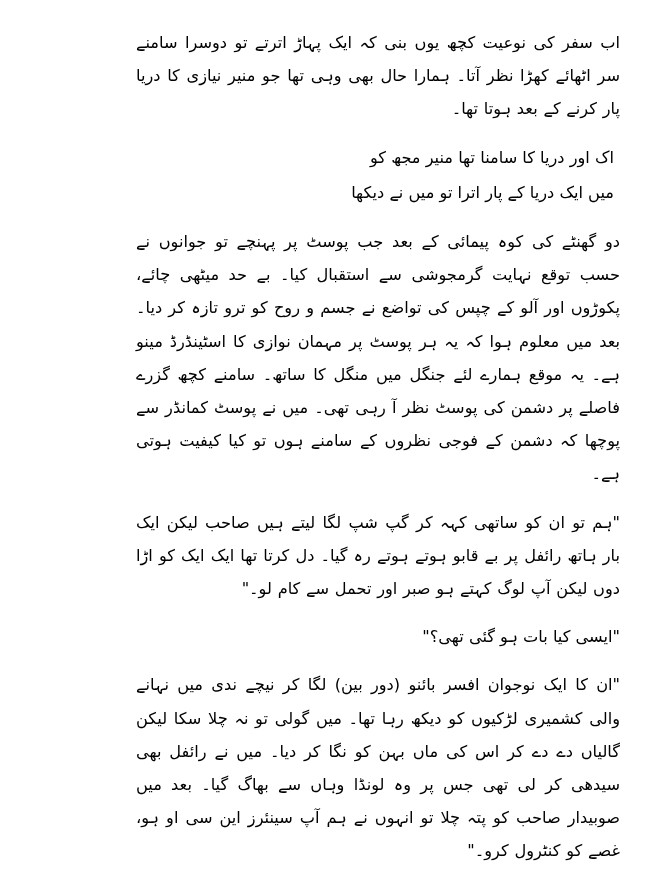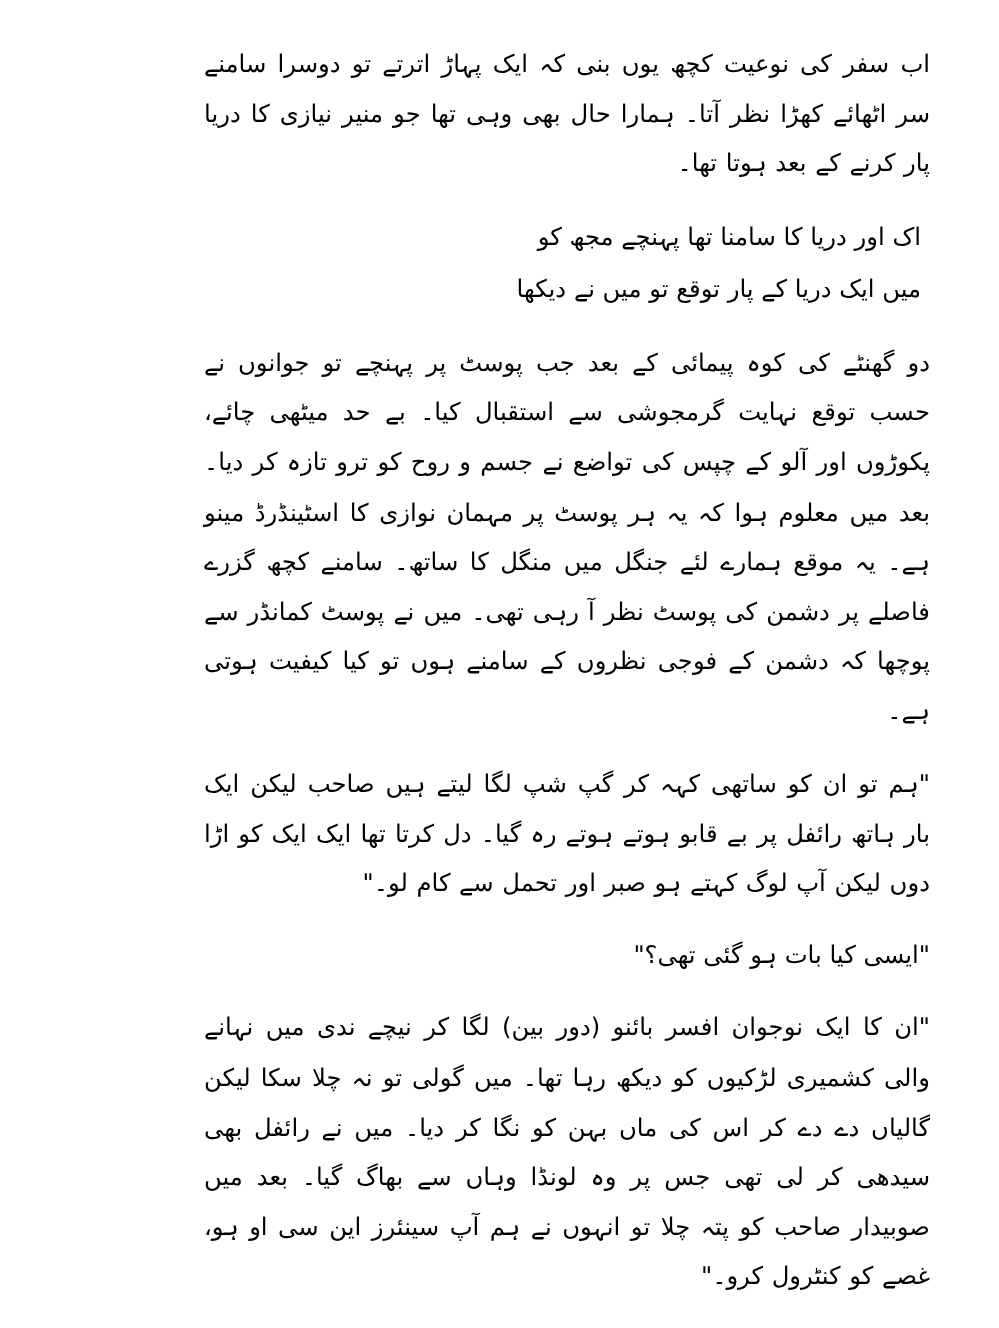--- a/index.html
+++ b/index.html
@@ -61,22 +61,22 @@
   }
 </style>
 </head>
 <body>
 
 <div class="page">
 
   <p class="block">اب سفر کی نوعیت کچھ یوں بنی کہ ایک پہاڑ اترتے تو دوسرا سامنے سر اٹھائے کھڑا نظر آتا۔ ہمارا حال بھی وہی تھا جو منیر نیازی کا دریا پار کرنے کے بعد ہوتا تھا۔</p>
 
   <div class="verse-group">
-    <p class="verse">اک اور دریا کا سامنا تھا پہنچے مجھ کو</p>
-    <p class="verse">میں ایک دریا کے پار توقع تو میں نے دیکھا</p>
+    <p class="verse">اک اور دریا کا سامنا تھا منیر مجھ کو</p>
+    <p class="verse">میں ایک دریا کے پار اترا تو میں نے دیکھا</p>
   </div>
 
   <p class="block">دو گھنٹے کی کوہ پیمائی کے بعد جب پوسٹ پر پہنچے تو جوانوں نے حسب توقع نہایت گرمجوشی سے استقبال کیا۔ بے حد میٹھی چائے، پکوڑوں اور آلو کے چپس کی تواضع نے جسم و روح کو ترو تازہ کر دیا۔ بعد میں معلوم ہوا کہ یہ ہر پوسٹ پر مہمان نوازی کا اسٹینڈرڈ مینو ہے۔ یہ موقع ہمارے لئے جنگل میں منگل کا ساتھ۔ سامنے کچھ گزرے فاصلے پر دشمن کی پوسٹ نظر آ رہی تھی۔ میں نے پوسٹ کمانڈر سے پوچھا کہ دشمن کے فوجی نظروں کے سامنے ہوں تو کیا کیفیت ہوتی ہے۔</p>
 
   <p class="block">"ہم تو ان کو ساتھی کہہ کر گپ شپ لگا لیتے ہیں صاحب لیکن ایک بار ہاتھ رائفل پر بے قابو ہوتے ہوتے رہ گیا۔ دل کرتا تھا ایک ایک کو اڑا دوں لیکن آپ لوگ کہتے ہو صبر اور تحمل سے کام لو۔"</p>
 
   <p class="short">"ایسی کیا بات ہو گئی تھی؟"</p>
 
   <p class="block">"ان کا ایک نوجوان افسر بائنو (دور بین) لگا کر نیچے ندی میں نہانے والی کشمیری لڑکیوں کو دیکھ رہا تھا۔ میں گولی تو نہ چلا سکا لیکن گالیاں دے دے کر اس کی ماں بہن کو نگا کر دیا۔ میں نے رائفل بھی سیدھی کر لی تھی جس پر وہ لونڈا وہاں سے بھاگ گیا۔ بعد میں صوبیدار صاحب کو پتہ چلا تو انہوں نے ہم آپ سینئرز این سی او ہو، غصے کو کنٹرول کرو۔"</p>
 

